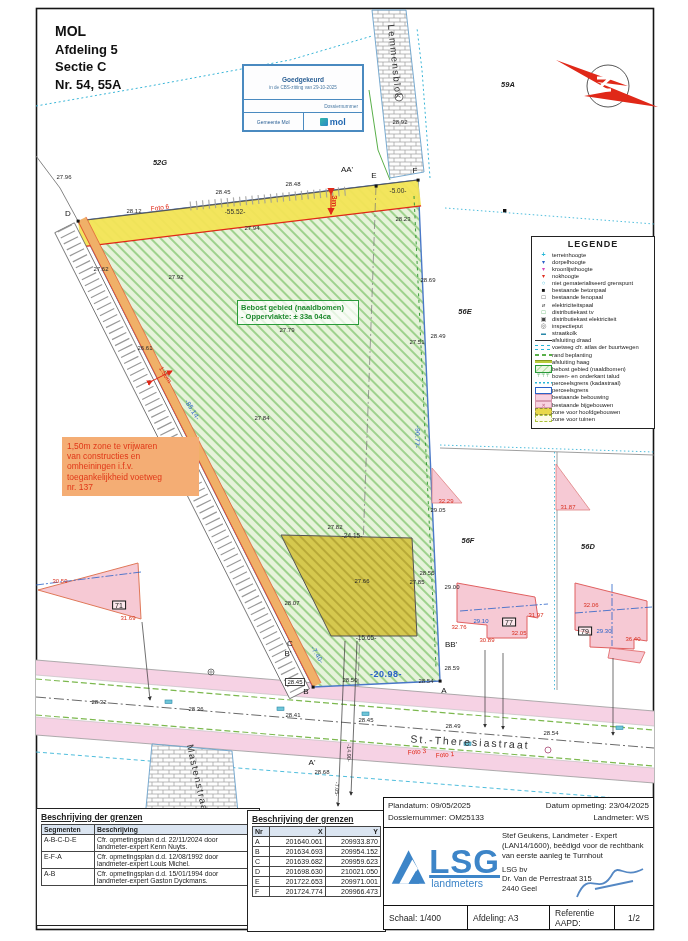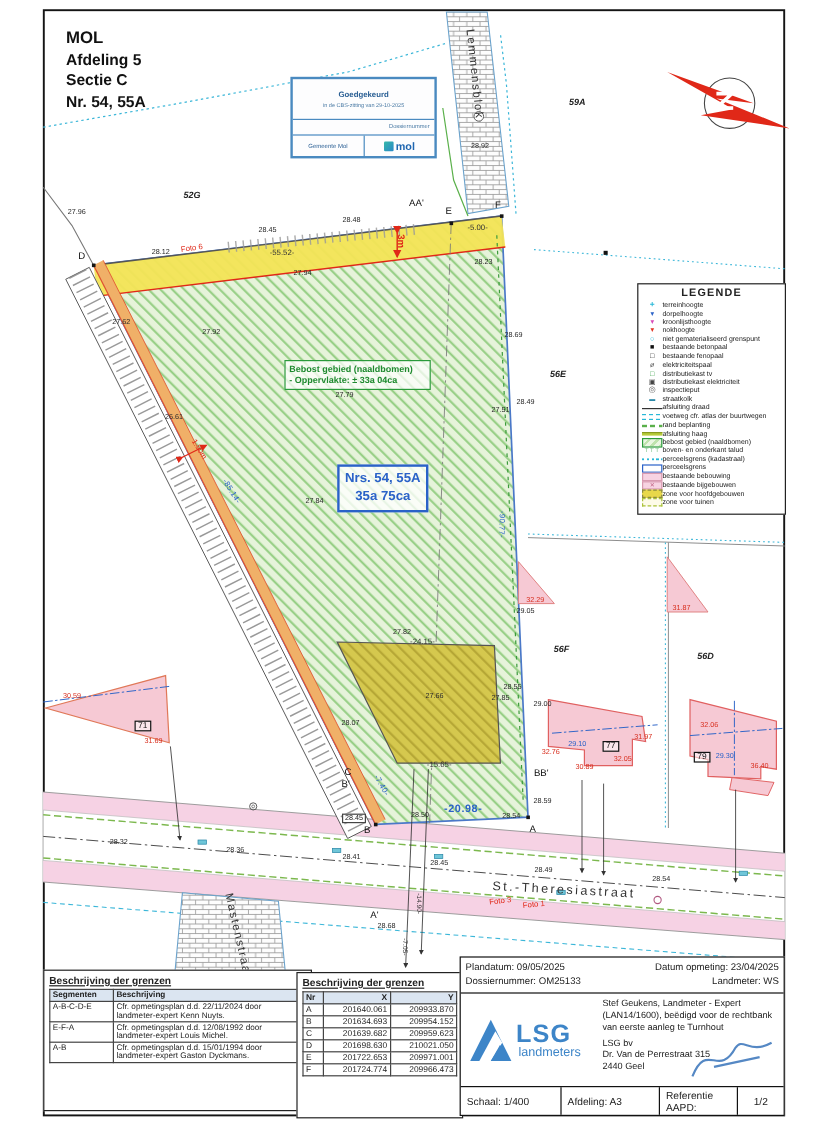--- a/index.html
+++ b/index.html
@@ -103,21 +103,21 @@
   .panel-coord th:not(:first-child),.panel-coord td:not(:first-child){text-align:right;width:55px;}
 
   .tblock{position:absolute;left:383px;top:797px;width:271px;height:133px;z-index:5;background:#fff;
           border:1.5px solid #111;box-sizing:border-box;display:flex;flex-direction:column;}
   .trow1{height:30px;border-bottom:1.2px solid #111;display:flex;justify-content:space-between;
          padding:2px 4px;font-size:8px;line-height:1.45;box-sizing:border-box;}
   .trow1 .right{text-align:right;}
   .trow2{flex:1;border-bottom:1.2px solid #111;display:flex;padding:3px 4px;box-sizing:border-box;position:relative;}
   .logo-wrap{width:112px;display:flex;align-items:center;}
   .logo-col{display:flex;flex-direction:column;line-height:1;}
-  .lsg-big{font-size:21px;font-weight:bold;color:#3d85c8;letter-spacing:1px;}
+  .lsg-big{font-size:33px;font-weight:bold;color:#3d85c8;letter-spacing:1px;text-decoration:underline;}
   .lsg-sub{font-size:10.5px;color:#3d85c8;margin-left:2px;}
   .expert{flex:1;font-size:7.6px;line-height:1.3;padding-left:2px;}
   .expert .gap{height:4px;}
   .sig{position:absolute;right:4px;bottom:2px;}
   .trow3{height:23px;display:flex;font-size:8.5px;align-items:stretch;box-sizing:border-box;}
   .trow3 > div{display:flex;align-items:center;padding:0 5px;border-right:1.2px solid #111;box-sizing:border-box;}
   .t3a{width:84px;}
   .t3b{width:82px;}
   .t3c{flex:1;}
   .t3d{width:38px;border-right:none !important;justify-content:center;}
@@ -257,21 +257,21 @@
       <rect x="464" y="742" width="7" height="3.5"></rect>
       <rect x="616" y="726" width="7" height="3.5"></rect>
     </g>
     <circle cx="211" cy="672" r="3" fill="none" stroke="#555" stroke-width="0.8"></circle>
     <circle cx="211" cy="672" r="1.2" fill="none" stroke="#555" stroke-width="0.6"></circle>
     <circle cx="548" cy="750" r="3" fill="none" stroke="#b05880" stroke-width="0.9"></circle>
   </svg>
 
   <div id="map-labels">
       <span class="mlab pk" style="left: 160px; top: 119px; margin-top: 44px;">52G</span>
-      <span class="mlab pk" style="left: 457px; top: 85px; padding-left: 48px;">59A</span>
+      <span class="mlab pk" style="left: 484px; top: 85px; padding-left: 48px;">59A</span>
       <span class="mlab pk" style="left: 465px; top: 312px;">56E</span>
       <span class="mlab pk" style="left: 468px; top: 541px;">56F</span>
       <span class="mlab pk" style="left: 588px; top: 547px;">56D</span>
       <span class="mlab street" style="left: 395px; top: 62px; transform: translate(-50%, -50%) rotate(84deg);">Lemmensblok</span>
       <span class="mlab street" style="left: 198px; top: 780px; transform: translate(-50%, -50%) rotate(77deg);">Mastenstraat</span>
       <span class="mlab streeth" style="left: 470px; top: 742px; transform: translate(-50%, -50%) rotate(3deg);">St.-Theresiastraat</span>
       <span class="mlab pt" style="left: 68px; top: 214px;">D</span>
       <span class="mlab pt" style="left: 374px; top: 176px;">E</span>
       <span class="mlab pt" style="left: 415px; top: 171px;">F</span>
       <span class="mlab pt" style="left: 347px; top: 170px;">AA'</span>
@@ -362,30 +362,31 @@
     <div class="st2">Dossiernummer</div>
     <div class="st3">
       <div class="c1">Gemeente Mol</div>
       <div class="c2">
         <span class="molmark"></span>
         <span class="moltext">mol</span>
       </div>
     </div>
   </div>
 
+  <div class="note-orange">1,50m zone te vrijwaren
+van constructies en
+omheiningen i.f.v.
+toegankelijkheid voetweg
+nr. 137</div>
 
   <div class="box-bebost">
     <div>Bebost gebied (naaldbomen)</div>
     <div>- Oppervlakte: ± 33a 04ca</div>
   </div>
 
-  <div class="box-nrs">
-    <div>Nrs. 54, 55A</div>
-    <div>35a 75ca</div>
-  </div>
 
   <div class="legend">
     <div class="ltitle">LEGENDE</div>
     <div id="legend-items">
         <div class="lrow">
           <span class="lsym s-plus-cyan">+</span>
           <span class="llab">terreinhoogte</span>
         </div>
         <div class="lrow">
           <span class="lsym s-tri-blue">▾</span>

